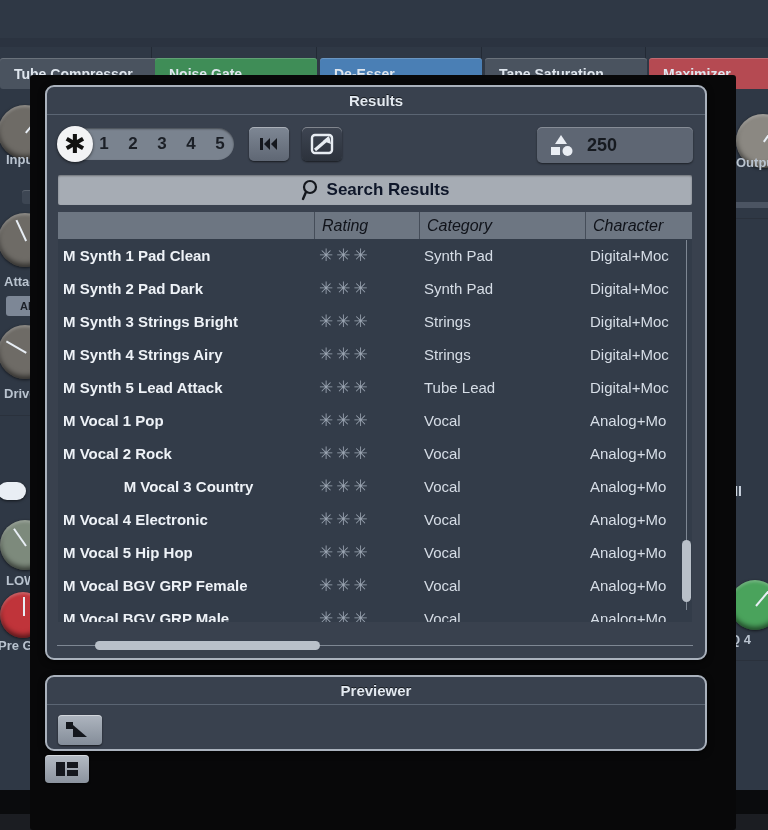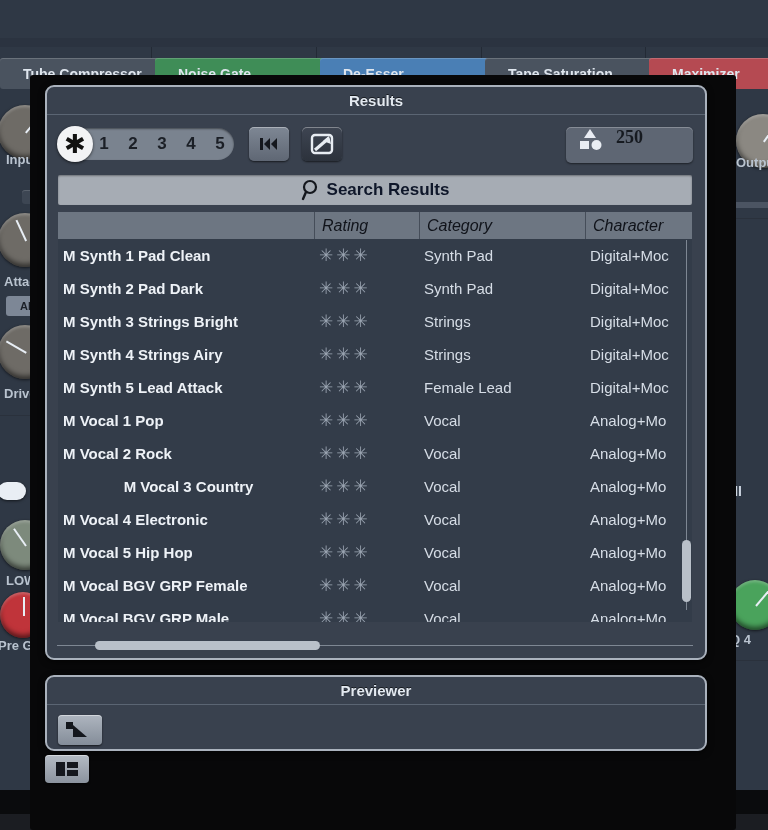--- a/index.html
+++ b/index.html
@@ -23,21 +23,21 @@
   .tab-diamond{position:absolute;left:370px;top:8px;width:18px;height:22px;
                color:#c9d2dc;font-size:19px;line-height:22px;text-align:center;}
   .tab-dot{position:absolute;left:410px;top:12px;width:14px;height:14px;
            border-radius:50%;background:#6b7078;}
 
   .rule{position:absolute;left:0;top:38px;width:768px;height:9px;background:#2b3340;}
 
   .plugrow{position:absolute;left:0;top:47px;width:768px;height:42px;}
   .plugbtn{position:absolute;top:11px;height:31px;border-radius:3px;
            font-size:14px;font-weight:bold;color:#dfe6ee;
-           display:flex;align-items:center;padding-left:23px;
+           display:flex;align-items:center;padding-left:14px;
            box-shadow:inset 0 1px 0 rgba(255,255,255,.18);
            overflow:hidden;white-space:nowrap;}
   .plugsep{position:absolute;top:0;width:1px;height:42px;background:#232a35;}
 
   
   .knob{position:absolute;border-radius:50%;
         box-shadow:inset 0 2px 3px rgba(255,255,255,.25),
                    inset 0 -3px 5px rgba(0,0,0,.55),
                    0 1px 3px rgba(0,0,0,.6);}
   .knob i{position:absolute;left:50%;top:10%;width:2px;height:42%;
@@ -80,24 +80,24 @@
   .starsel{position:absolute;left:-2px;top:-2px;width:36px;height:36px;
            border-radius:50%;background:#f2f3f5;
            box-shadow:0 1px 3px rgba(0,0,0,.6);
            display:flex;align-items:center;justify-content:center;
            font-size:26px;color:#111;line-height:1;}
   .tbtn{position:absolute;top:12px;height:34px;width:40px;border-radius:5px;
         background:linear-gradient(180deg,#7e8794 0%,#5f6774 100%);
         box-shadow:inset 0 1px 0 rgba(255,255,255,.35),0 1px 2px rgba(0,0,0,.6);
         display:flex;align-items:center;justify-content:center;}
   .tbtn.dark{background:linear-gradient(180deg,#3e4552 0%,#2c323c 100%);}
-  .countbox{position:absolute;right:12px;top:12px;width:127px;height:36px;
+  .countbox{position:absolute;right:12px;top:12px;width:156px;height:36px;
             border-radius:5px;background:#5e6673;
             box-shadow:inset 0 1px 0 rgba(255,255,255,.25),0 1px 2px rgba(0,0,0,.5);
-            display:flex;font-family:Liberation Serif, serif;}
+            display:flex;align-items:center;}
   .countbox .cnum{font-size:18px;font-weight:bold;color:#161a20;margin-left:12px;}
 
   
   .searchbar{position:absolute;left:11px;top:88px;width:634px;height:30px;
              background:#a6acb4;border-radius:2px;
              box-shadow:inset 0 1px 2px rgba(0,0,0,.35);
              display:flex;align-items:center;justify-content:center;}
   .searchbar .slabel{font-size:17px;font-weight:bold;color:#0f172a;margin-left:6px;}
 
   
@@ -307,21 +307,21 @@
           </div>
           <div class="trow">
             <div class="cell c-name" style="left: 5px; width: 251px;">M Synth 4 Strings Airy</div>
             <div class="cell c-rating" style="left: 261px; width: 100px;">✳✳✳</div>
             <div class="cell c-cat" style="left: 366px; width: 161px;">Strings</div>
             <div class="cell c-char" style="left: 532px; width: 115px;">Digital+Moc</div>
           </div>
           <div class="trow">
             <div class="cell c-name" style="left: 5px; width: 251px;">M Synth 5 Lead Attack</div>
             <div class="cell c-rating" style="left: 261px; width: 100px;">✳✳✳</div>
-            <div class="cell c-cat" style="left: 366px; width: 161px;">Female Lead</div>
+            <div class="cell c-cat" style="left: 366px; width: 161px;">Tube Lead</div>
             <div class="cell c-char" style="left: 532px; width: 115px;">Digital+Moc</div>
           </div>
           <div class="trow">
             <div class="cell c-name" style="left: 5px; width: 251px;">M Vocal 1 Pop</div>
             <div class="cell c-rating" style="left: 261px; width: 100px;">✳✳✳</div>
             <div class="cell c-cat" style="left: 366px; width: 161px;">Vocal</div>
             <div class="cell c-char" style="left: 532px; width: 115px;">Analog+Mo</div>
           </div>
           <div class="trow">
             <div class="cell c-name" style="left: 5px; width: 251px;">M Vocal 2 Rock</div>

